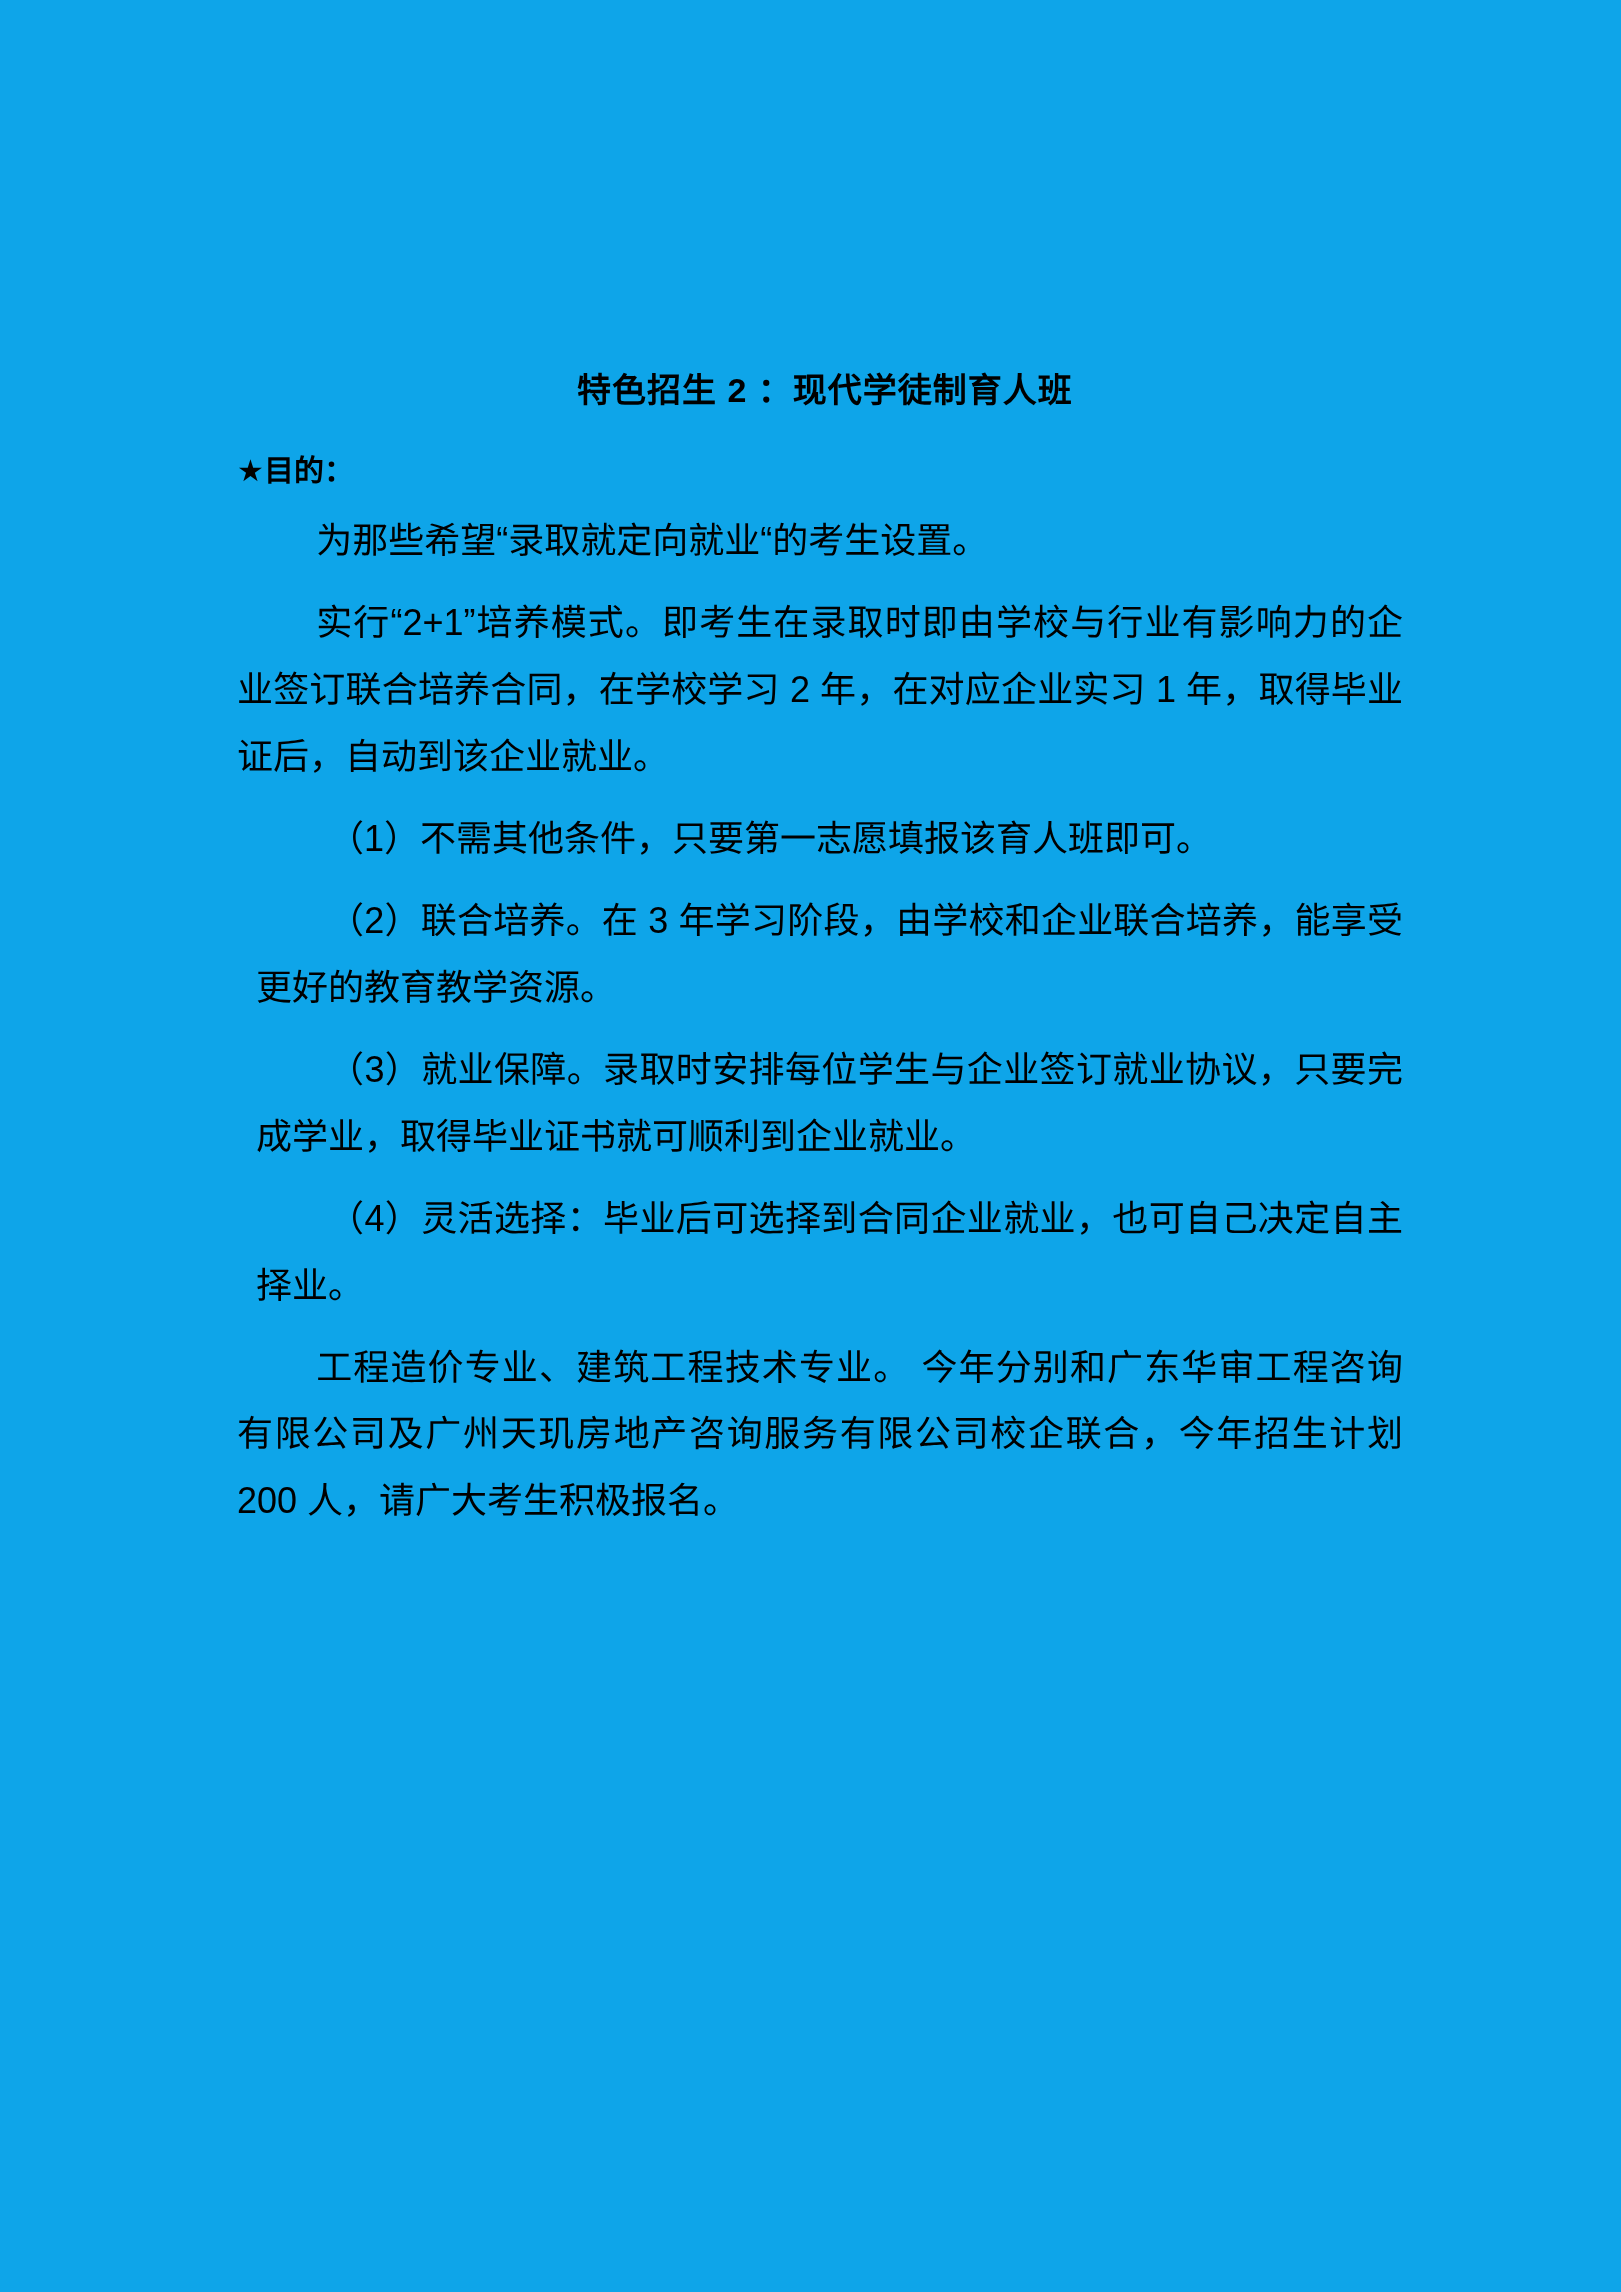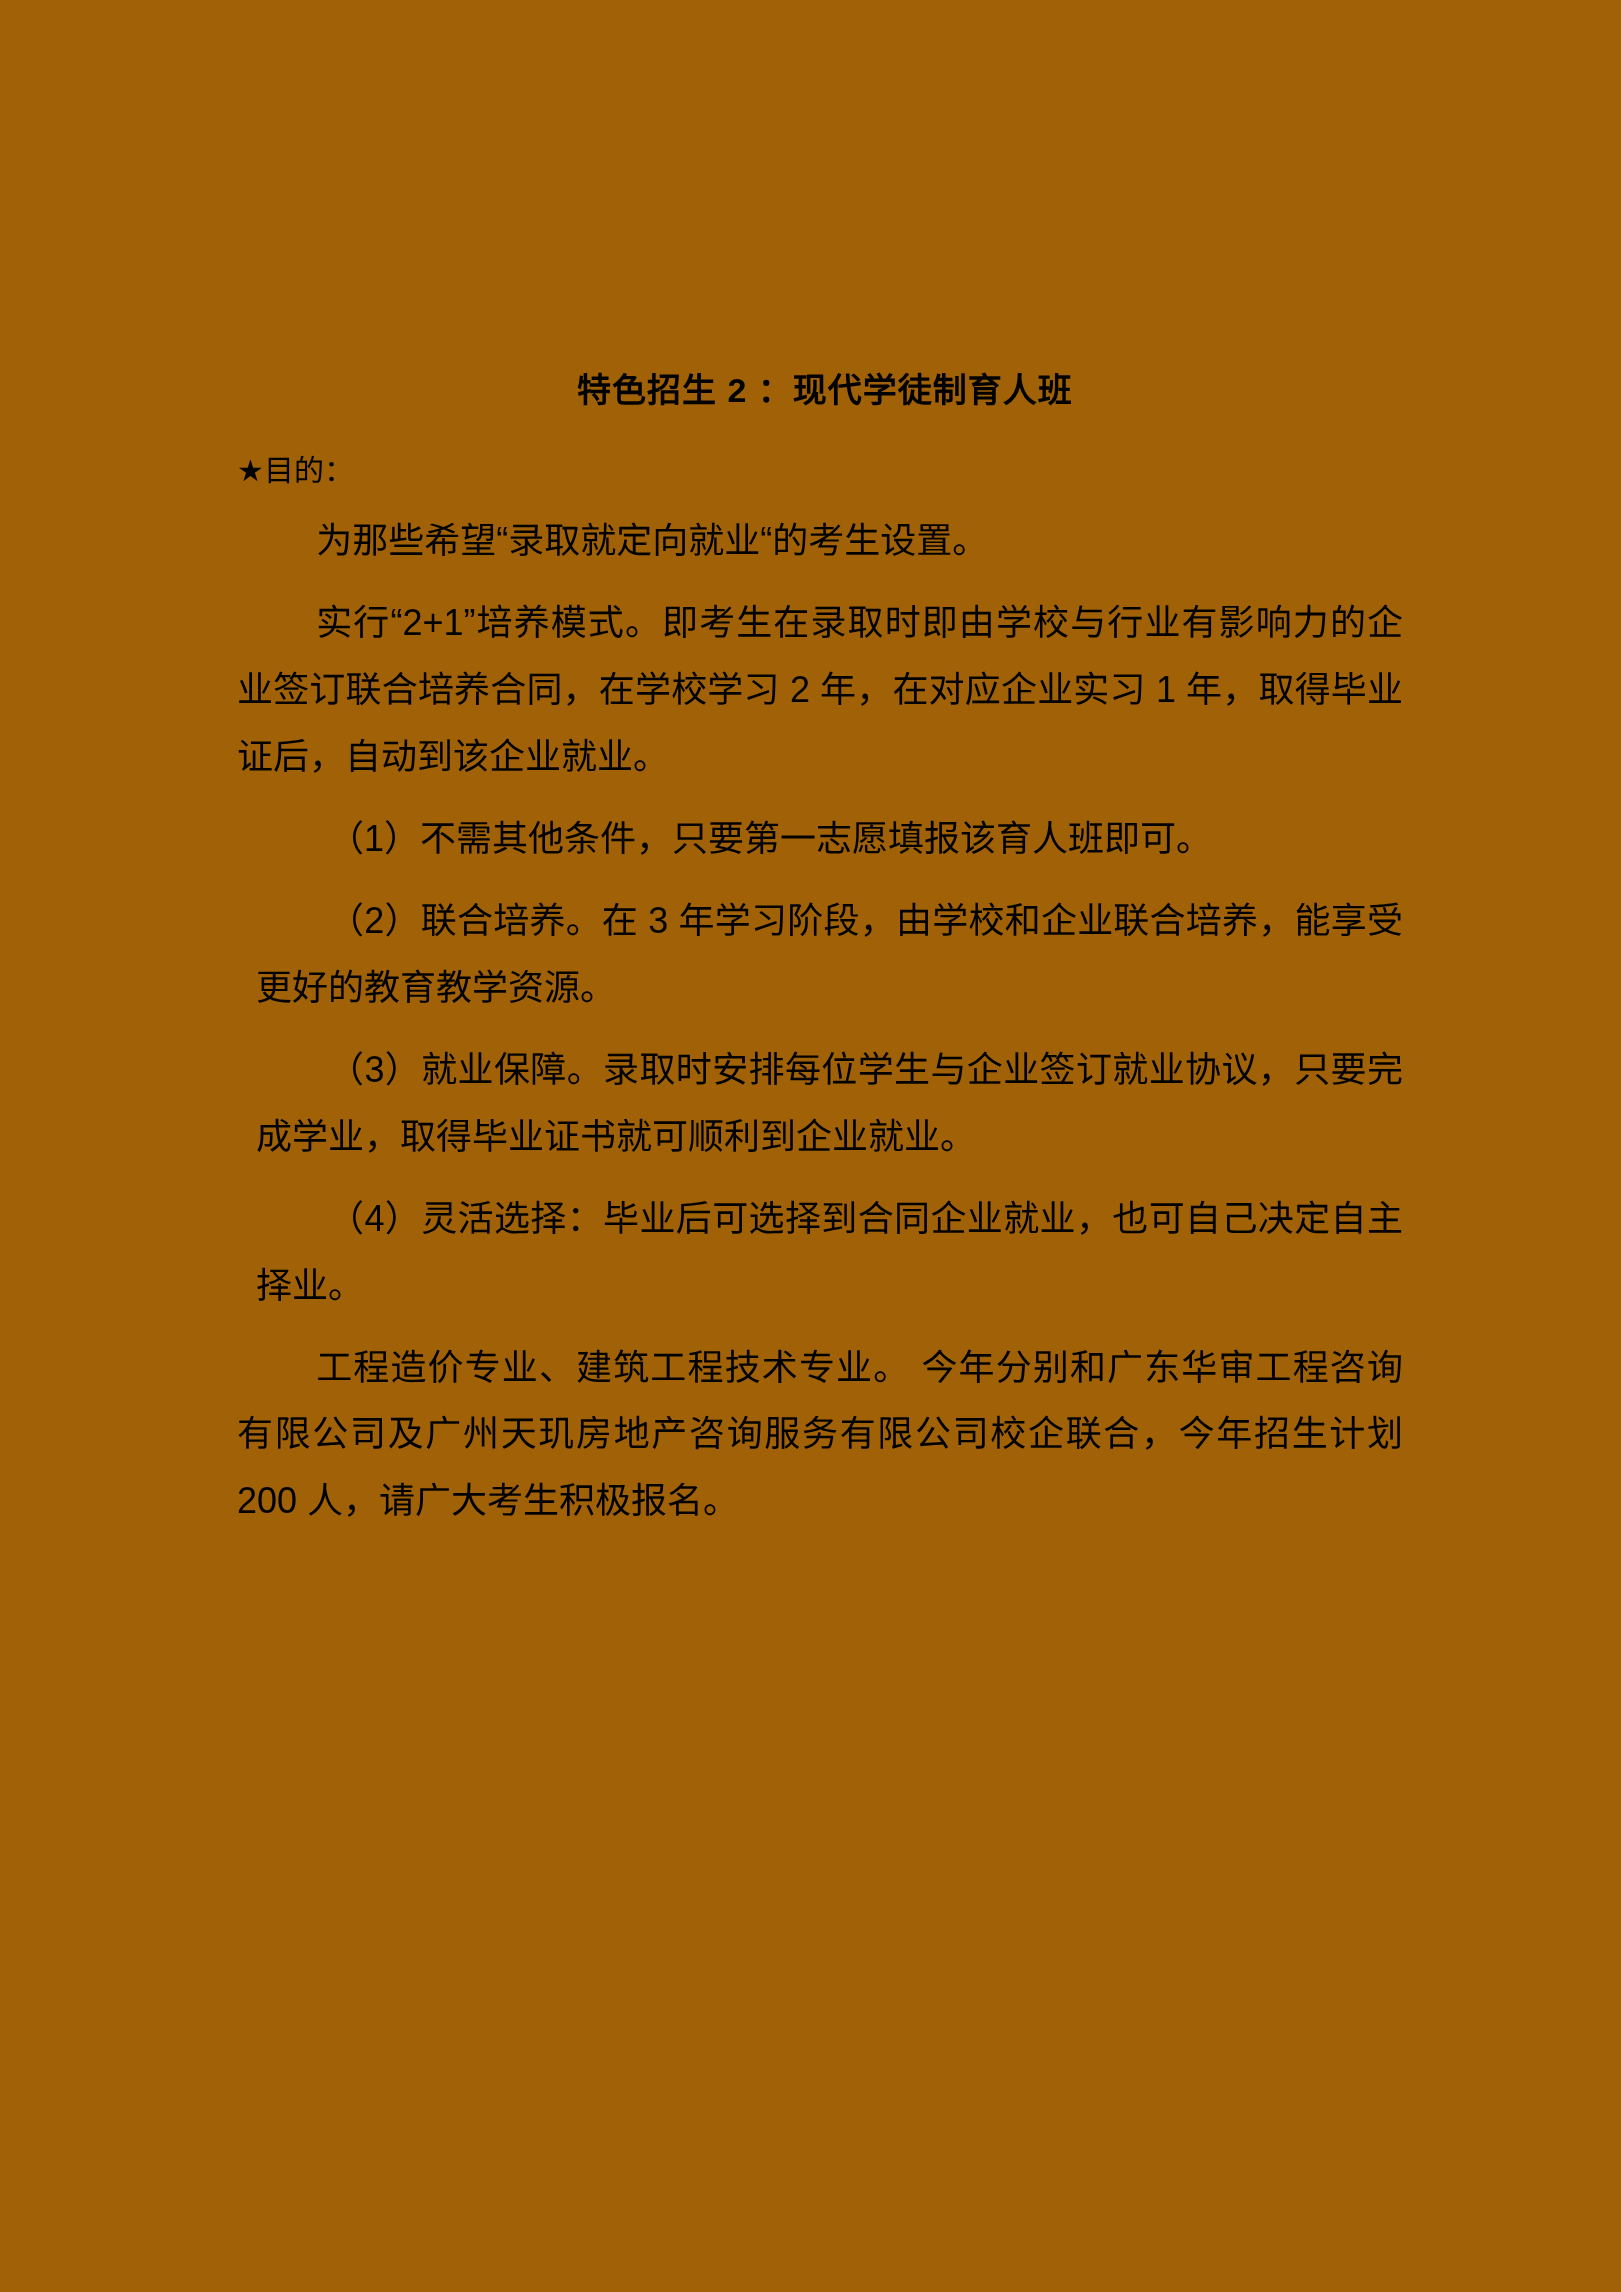--- a/index.html
+++ b/index.html
@@ -10,21 +10,21 @@
   }
   body {
     font-family: "Liberation Sans", "DejaVu Sans", sans-serif;
     color: #000000;
   }
   .page {
     position: relative;
     width: 1621px;
     height: 2293px;
     margin: 0 auto;
-    background: #a16207;
+    background: #0ea5e9;
     box-sizing: border-box;
     overflow: hidden;
   }
   .content {
     position: absolute;
     left: 237px;
     top: 365px;
     width: 1166px;
   }
   .doc-title {
@@ -34,20 +34,21 @@
     letter-spacing: 1px;
     line-height: 1.5;
     margin: 0 0 33px 0;
     padding-left: 9.8px;
   }
   .section-head {
     font-size: 30px;
     line-height: 1.45;
     margin: 0 0 15.7px 0;
     white-space: nowrap;
+    font-weight: bold;
   }
   .para {
     font-size: 36px;
     line-height: 1.85;
     margin: 0 0 15.7px 0;
     text-align: justify;
     text-justify: inter-ideograph;
     text-indent: 2.2em;
   }
   .para.indent-list {

